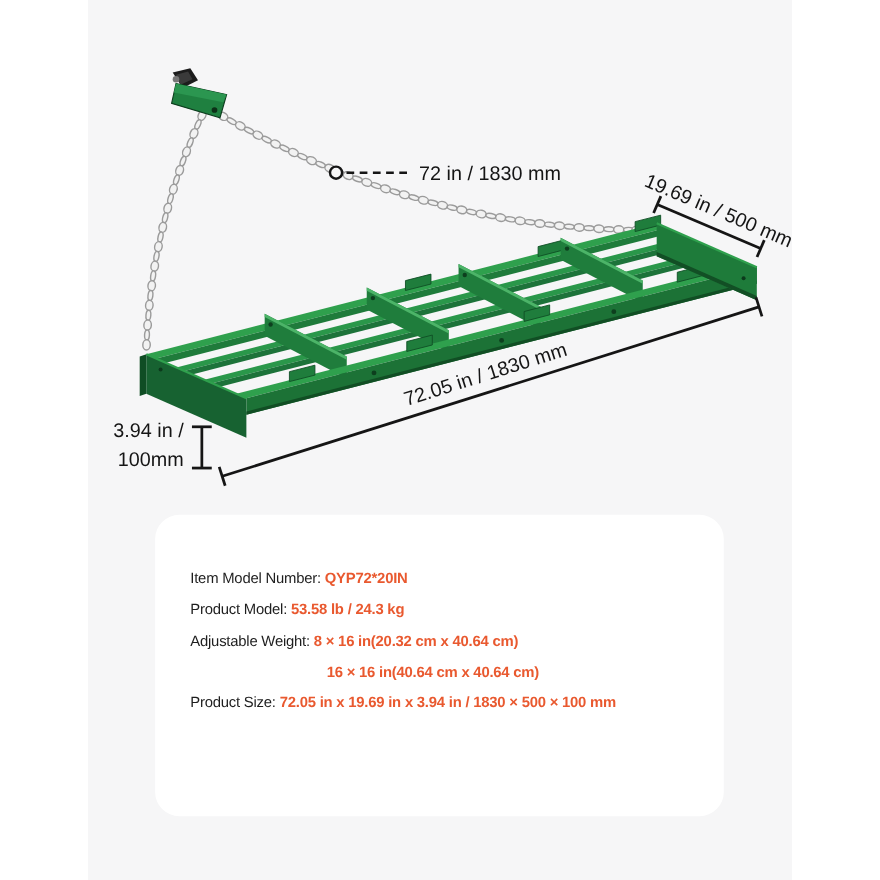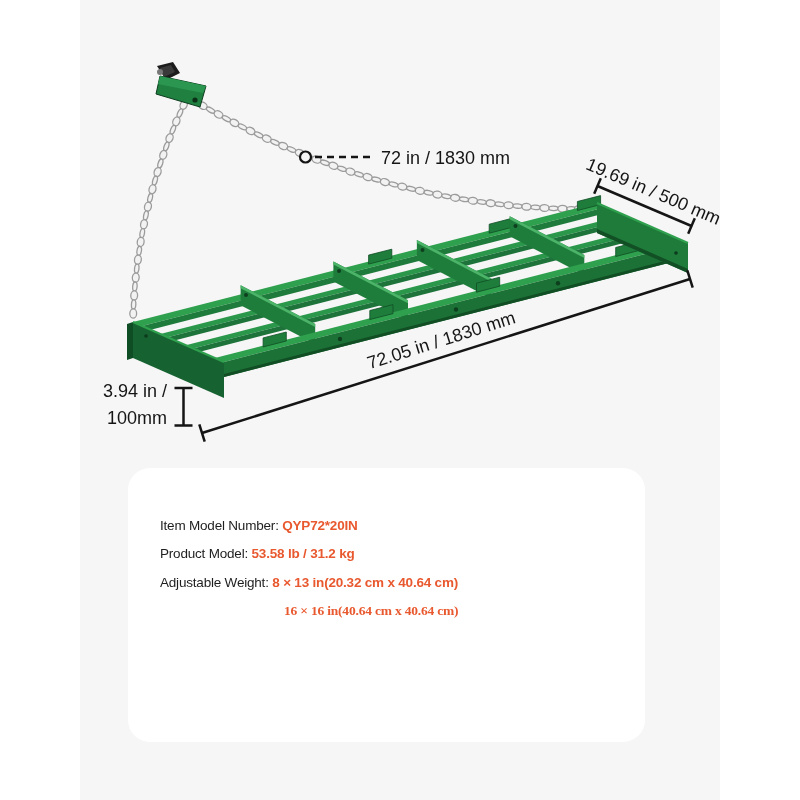--- a/index.html
+++ b/index.html
@@ -7,31 +7,31 @@
     width:800px;height:800px;position:relative;overflow:hidden;
     background:#FFFFFF;
     font-family:"Liberation Sans", sans-serif;
   }
   .panel{
     position:absolute;left:80px;top:0;width:640px;height:800px;
     background:#F6F6F7;
   }
   .scene{position:absolute;left:0;top:0;}
   .spec-card{
-    position:absolute;left:128px;top:468px;width:517px;height:274px;
+    position:absolute;left:141px;top:468px;width:517px;height:274px;
     background:#FFFFFF;border-radius:22px;box-sizing:border-box;
     padding:44px 14px 0 32px;
   }
   .spec-row{
     line-height:28.3px;font-size:13.5px;letter-spacing:-0.2px;
     white-space:nowrap;color:#1E1E1E;
   }
   .spec-row .lbl{font-weight:400;color:#1E1E1E;}
   .spec-row .val{font-weight:700;color:#E9592F;}
-  .spec-row.indent{padding-left:124px;font-family:Liberation Serif, serif;}
+  .spec-row.indent{padding-left:124px;}
   .dim-text{font-size:18px;font-weight:500;fill:#151515;}
 </style>
 </head>
 <body>
 
 <div class="panel"></div>
 
 <svg class="scene" width="800" height="460" viewBox="0 0 800 460">
 
   <g>
@@ -205,21 +205,24 @@
     <text class="dim-text" text-anchor="end" x="167" y="397">3.94 in /</text>
     <text class="dim-text" text-anchor="end" x="167" y="424">100mm</text>
   </g>
 </svg>
 
 <div class="spec-card">
   <div class="spec-row">
     <span class="lbl">Item Model Number: </span><span class="val">QYP72*20IN</span>
   </div>
   <div class="spec-row">
-    <span class="lbl">Product Model: </span><span class="val">53.58 lb / 31.2 kg</span>
-  </div>
-  <div class="spec-row">
-    <span class="lbl">Adjustable Weight: </span><span class="val">8 × 13 in(20.32 cm x 40.64 cm)</span>
+    <span class="lbl">Product Model: </span><span class="val">53.58 lb / 24.3 kg</span>
+  </div>
+  <div class="spec-row">
+    <span class="lbl">Adjustable Weight: </span><span class="val">8 × 16 in(20.32 cm x 40.64 cm)</span>
   </div>
   <div class="spec-row indent">
     <span class="val">16 × 16 in(40.64 cm x 40.64 cm)</span>
   </div>
+  <div class="spec-row">
+    <span class="lbl">Product Size: </span><span class="val">72.05 in x 19.69 in x 3.94 in / 1830 × 500 × 100 mm</span>
+  </div>
 </div>
 
 </body></html>

